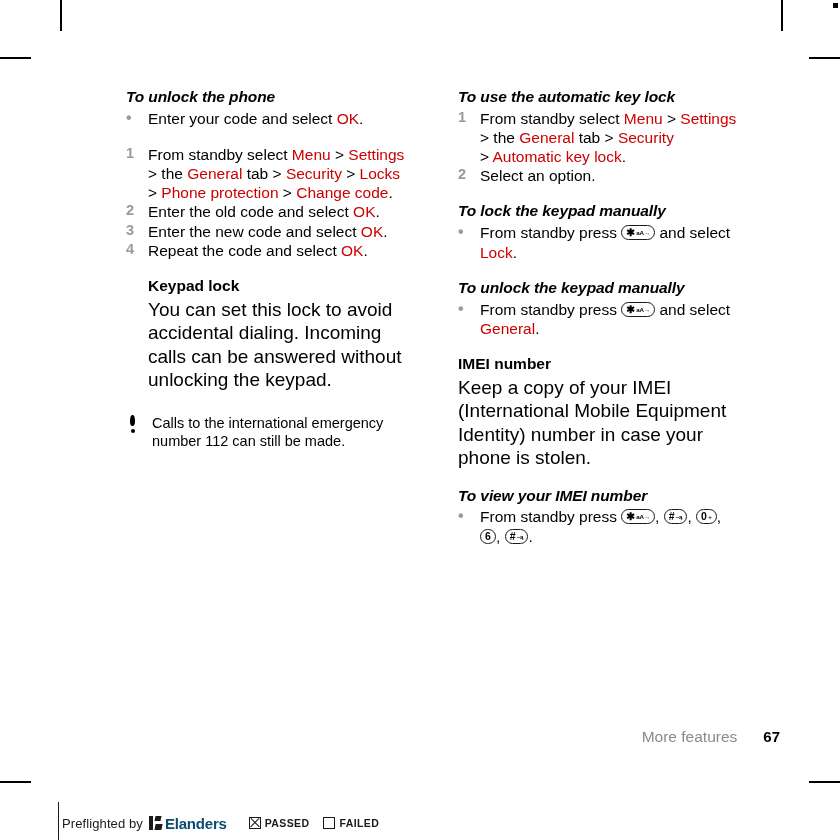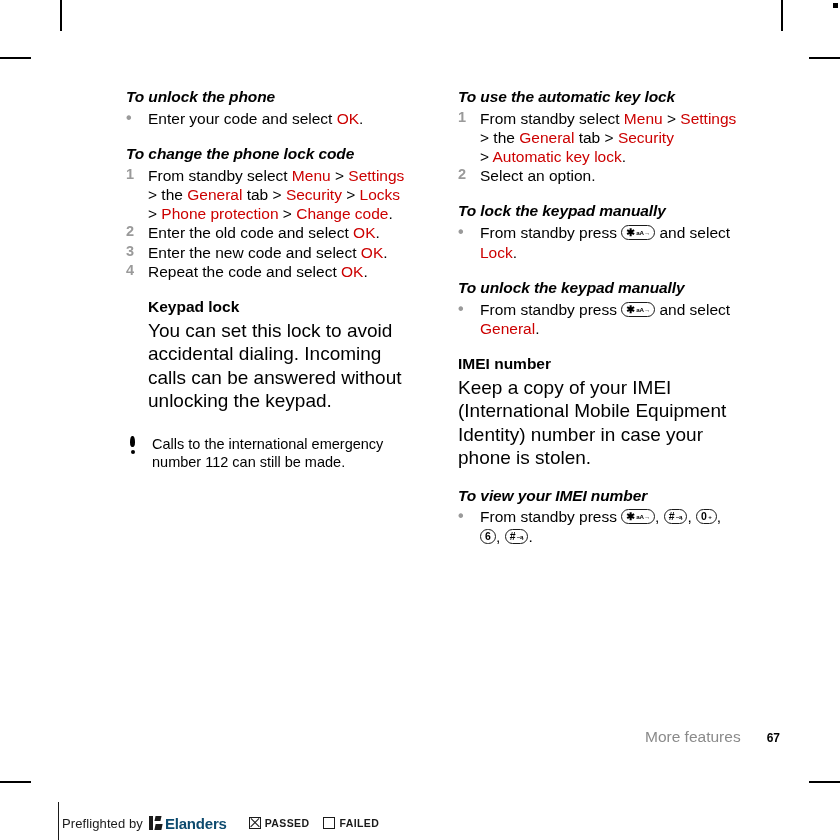--- a/index.html
+++ b/index.html
@@ -161,21 +161,21 @@
     text-align: right;
     font-size: 15.5px;
   }
   .footer .fsection {
     color: #8a8a8a;
     margin-right: 26px;
   }
   .footer .fpage {
     color: #000;
     font-weight: bold;
-    font-size: 12px;
+    font-size: 15px;
   }
 
   
   .preflight {
     position: absolute;
     left: 62px;
     top: 806px;
     height: 34px;
     display: flex;
     align-items: center;
@@ -264,21 +264,20 @@
     <div>
       <div class="h-italic">To unlock the phone</div>
       <div>
           <p class="item"><span class="marker bullet">•</span><span>Enter your code and select </span><span class="hl">OK</span><span>.</span></p>
         </div>
     </div>
 
     <div class="gap-md"></div>
 
     <div>
-      <div class="h-italic">To change the phone lock code</div>
       <div>
           <p class="item"><span class="marker num">1</span><span>From standby select </span><span class="hl">Menu</span><span> &gt; </span><span class="hl">Settings</span><br><span>&gt; the </span><span class="hl">General</span><span> tab &gt; </span><span class="hl">Security</span><span> &gt; </span><span class="hl">Locks</span><br><span>&gt; </span><span class="hl">Phone protection</span><span> &gt; </span><span class="hl">Change code</span><span>.</span></p>
           <p class="item"><span class="marker num">2</span><span>Enter the old code and select </span><span class="hl">OK</span><span>.</span></p>
           <p class="item"><span class="marker num">3</span><span>Enter the new code and select </span><span class="hl">OK</span><span>.</span></p>
           <p class="item"><span class="marker num">4</span><span>Repeat the code and select </span><span class="hl">OK</span><span>.</span></p>
         </div>
     </div>
 
     <div class="gap-md"></div>
 

